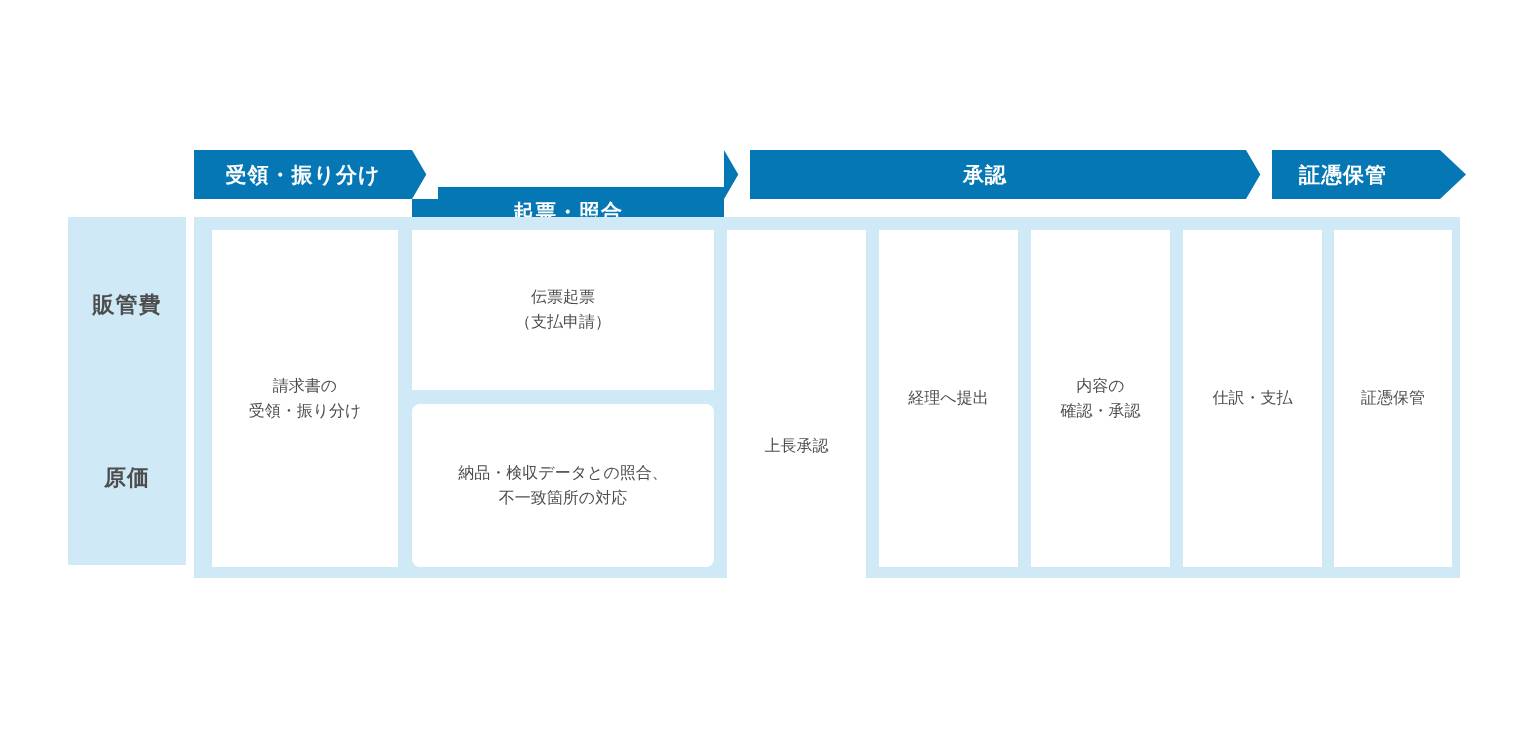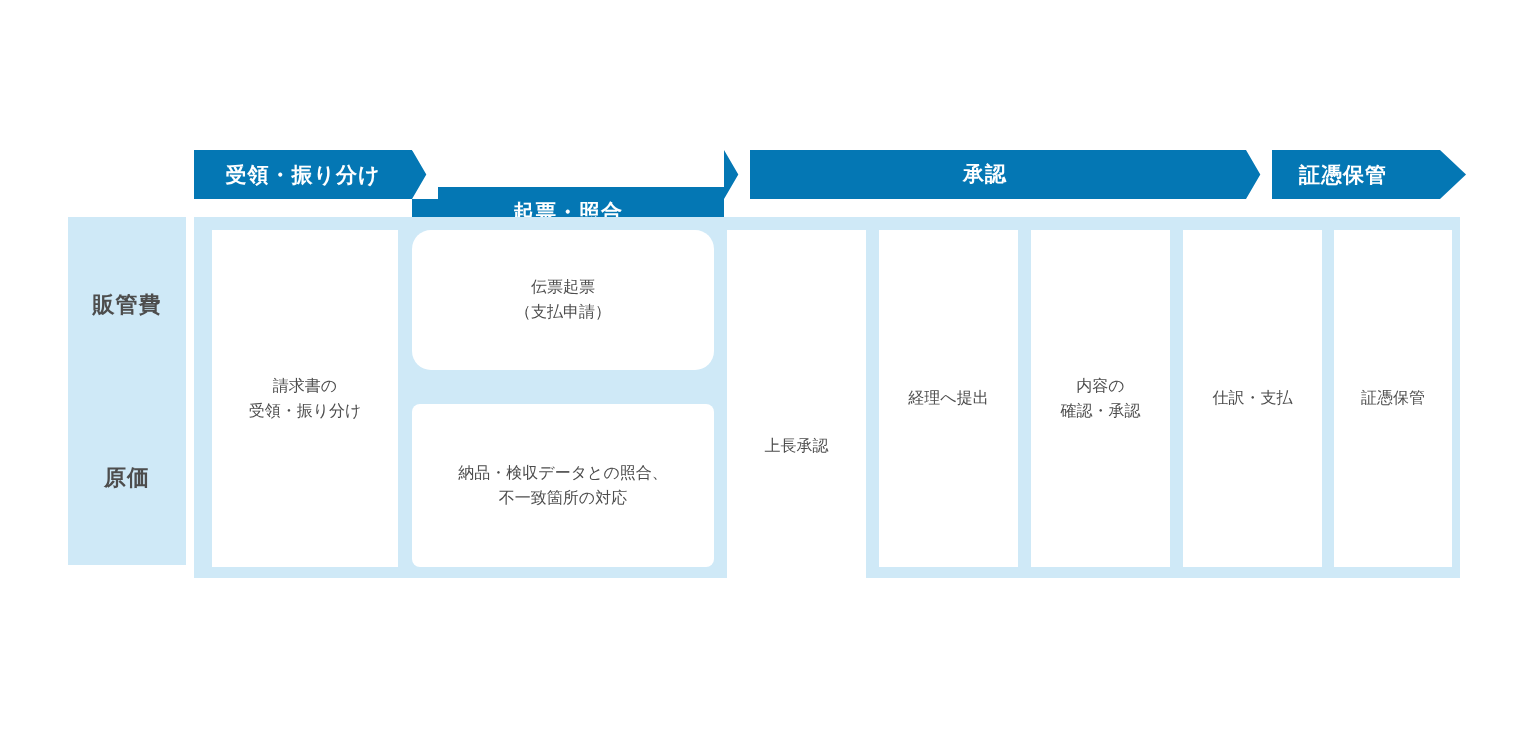--- a/index.html
+++ b/index.html
@@ -121,21 +121,21 @@
       <span class="phase-label">受領・振り分け</span>
     </div>
     <div class="chev-blue" style="left:218px;"></div>
 
     <div class="phase-seg" style="left:218px; width:312px;margin-top:37px;">
       <span class="phase-label">起票・照合</span>
     </div>
     <div class="chev" style="left:218px;"></div>
     <div class="chev-blue" style="left:530px;"></div>
 
-    <div class="phase-seg" style="left:530px; width:522px;font-family:Liberation Serif, serif;">
+    <div class="phase-seg" style="left:530px; width:522px;">
       <span class="phase-label">承認</span>
     </div>
     <div class="chev" style="left:530px;"></div>
     <div class="chev-blue" style="left:1052px;"></div>
 
     <div class="phase-seg" style="left:1052px; width:194px;">
       <span class="phase-label">証憑保管</span>
     </div>
     <div class="chev" style="left:1052px;"></div>
     <div class="chev-blue" style="left:1246px;"></div>
@@ -149,21 +149,21 @@
     <span>原価</span>
   </div>
 
   <div class="panel">
 
     <div class="box" style="left:18px; top:13px; width:186px; height:337px;">
       <span class="box-text">請求書の
 受領・振り分け</span>
     </div>
 
-    <div class="box" style="left:218px; top:13px; width:302px; height:140px;border-radius:19px;">
+    <div class="box" style="left:218px; top:13px; width:302px; height:160px;">
       <span class="box-text">伝票起票
 （支払申請）</span>
     </div>
 
     <div class="box" style="left:218px; top:187px; width:302px; height:163px;border-radius:8px;">
       <span class="box-text">納品・検収データとの照合、
 不一致箇所の対応</span>
     </div>
 
     <div class="box" style="left:533px; top:13px; width:139px; height:433px;">

